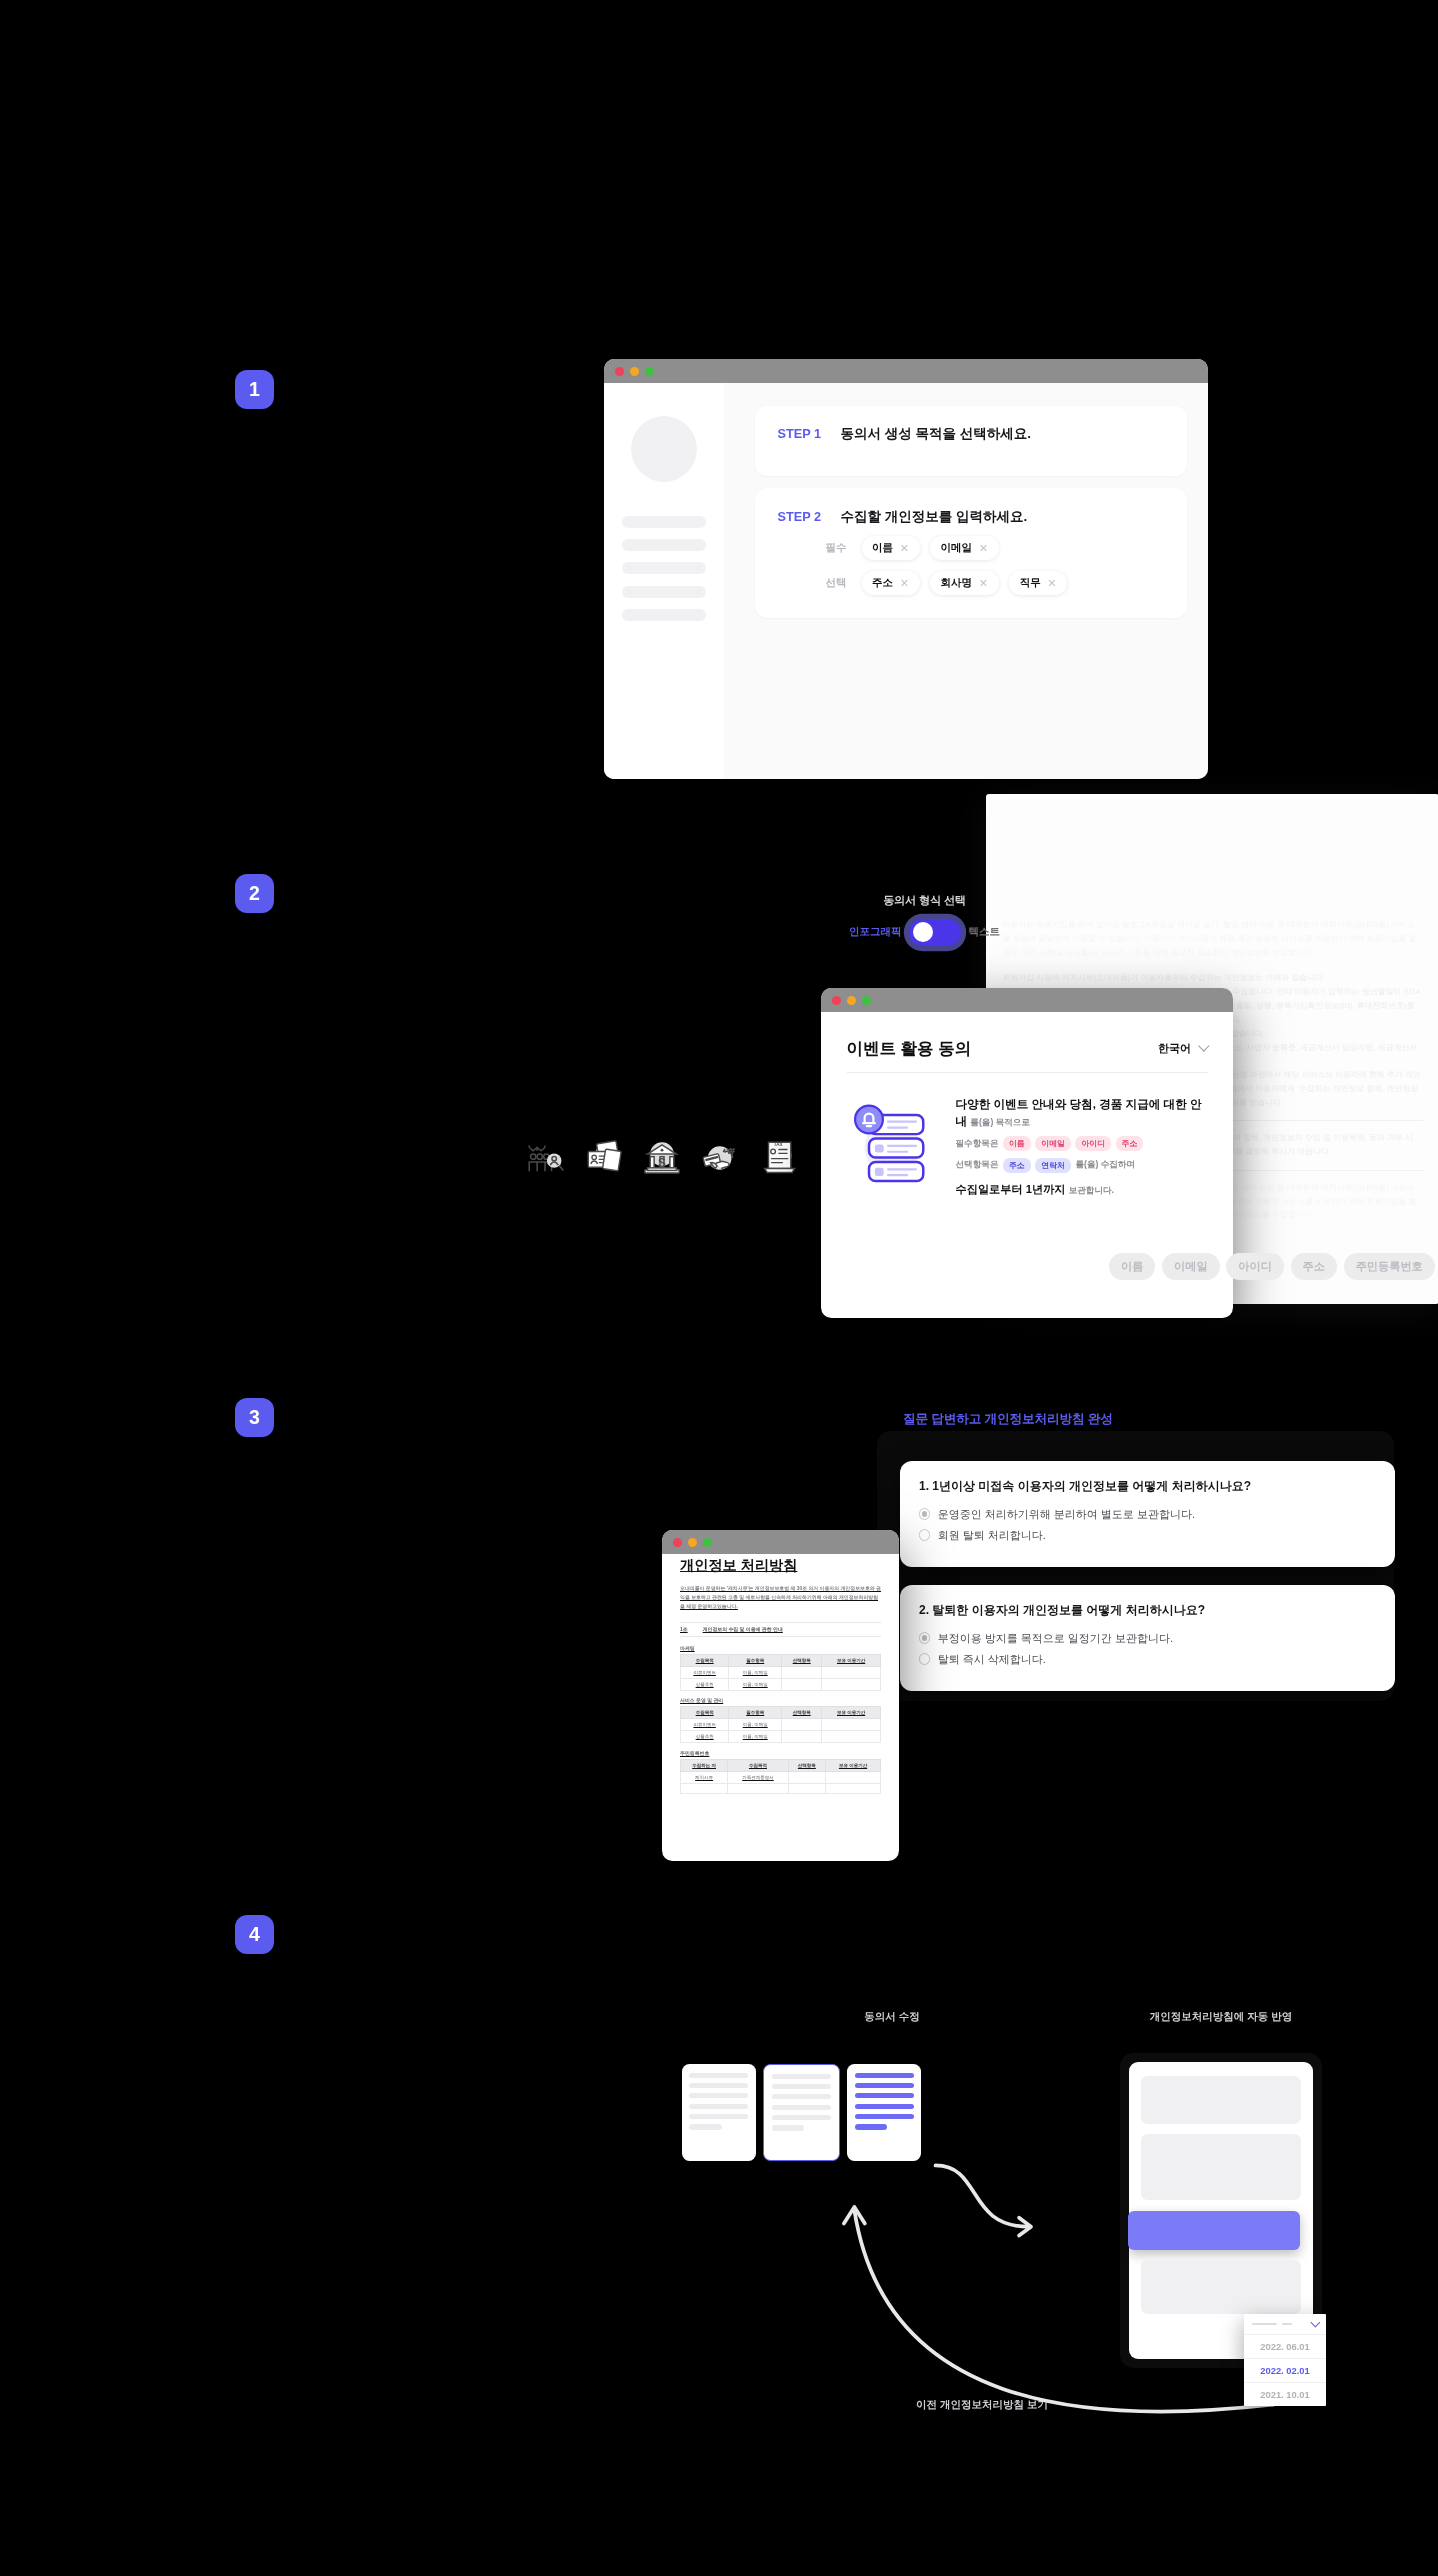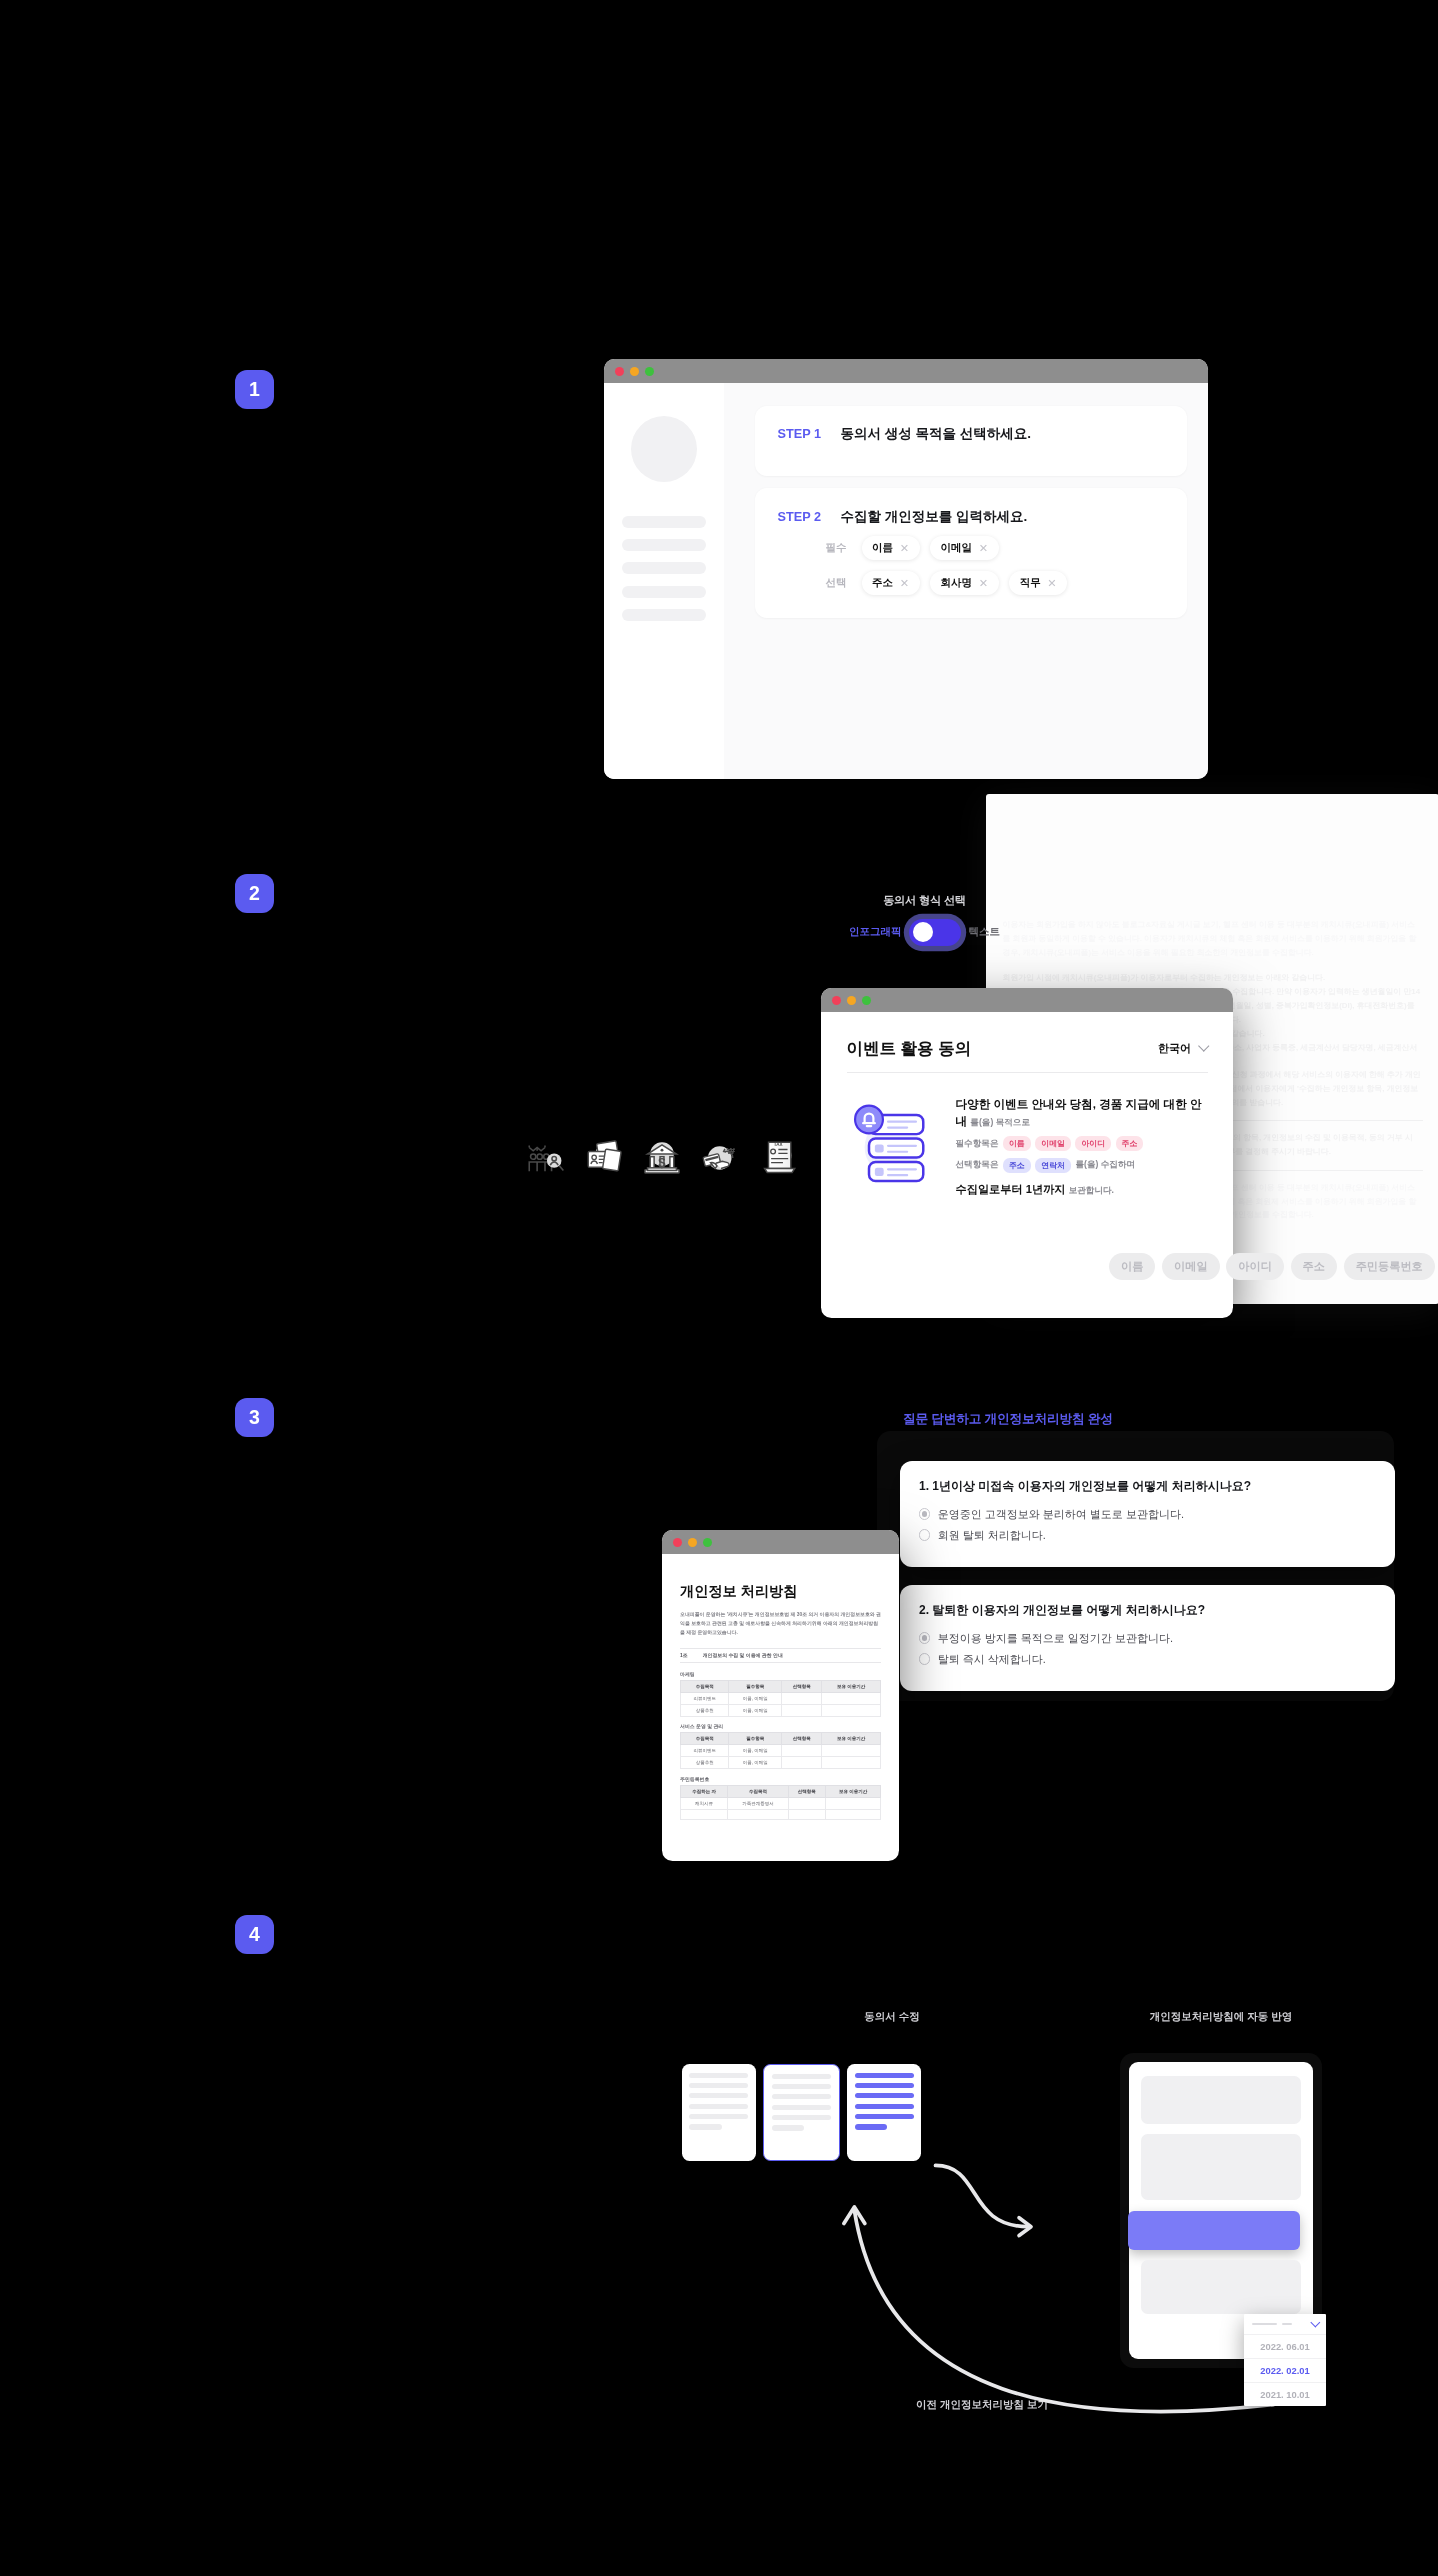--- a/index.html
+++ b/index.html
@@ -113,21 +113,21 @@
   #q1 { top:30px; } #q2 { top:154px; }
   .q-title { font-size:12px; font-weight:700; margin-bottom:12px; color:#16171b; }
   .q-opt { display:flex; align-items:center; gap:7.5px; font-size:11px; color:#4b4b52;
            margin-bottom:6px; }
   .radio { width:11.2px; height:11.2px; border-radius:50%; border:1.5px solid #c9c9cf;
            flex:0 0 11.2px; position:relative; }
   .radio.on::after { content:""; position:absolute; inset:1.9px; border-radius:50%;
                      background:#b9b9c0; }
 
   #docwin { left:662px; top:1530px; width:237px; height:331px; }
-  #docwin .dpad { padding:28px 18px 0; }
+  #docwin .dpad { padding:2px 18px 0;text-decoration:underline; }
   .dtitle { font-size:14.2px; font-weight:700; margin-bottom:9px; }
   .dpara { font-size:4.9px; color:#7c7c83; line-height:1.85; font-weight:600; }
   .dsec { display:flex; gap:15px; font-size:4.9px; color:#4b4b52; font-weight:600;
           border-top:0.7px solid #e7e7ea; border-bottom:0.7px solid #e7e7ea;
           padding:3.7px 0; margin:10.5px 0 7.5px; }
   .dlabel { font-size:4.9px; color:#5c5c63; font-weight:700; margin:6.7px 0 3px; }
   table.dtab { width:100%; border-collapse:collapse; font-size:4.5px; }
   table.dtab th { background:#ebebed; color:#35353b; font-weight:700; padding:3px 1.5px;
                   border:0.7px solid #e0e0e4; }
   table.dtab td { color:#5c5c63; padding:3px 1.5px; text-align:center;
@@ -404,21 +404,21 @@
     <span class="t">주소</span>
     <span class="t">주민등록번호</span>
   </div>
 
   <div class="sec3-head">질문 답변하고 개인정보처리방침 완성</div>
   <div class="q-stack">
     <div class="q-card" id="q1">
       <div class="q-title">1. 1년이상 미접속 이용자의 개인정보를 어떻게 처리하시나요?</div>
       <div class="q-opt">
         <span class="radio on"></span>
-        <span>운영중인 고객정보와 분리하여 별도로 보관합니다.</span>
+        <span>운영중인 처리하기위해 분리하여 별도로 보관합니다.</span>
       </div>
       <div class="q-opt">
         <span class="radio"></span>
         <span>회원 탈퇴 처리합니다.</span>
       </div>
     </div>
     <div class="q-card" id="q2">
       <div class="q-title">2. 탈퇴한 이용자의 개인정보를 어떻게 처리하시나요?</div>
       <div class="q-opt">
         <span class="radio on"></span>

